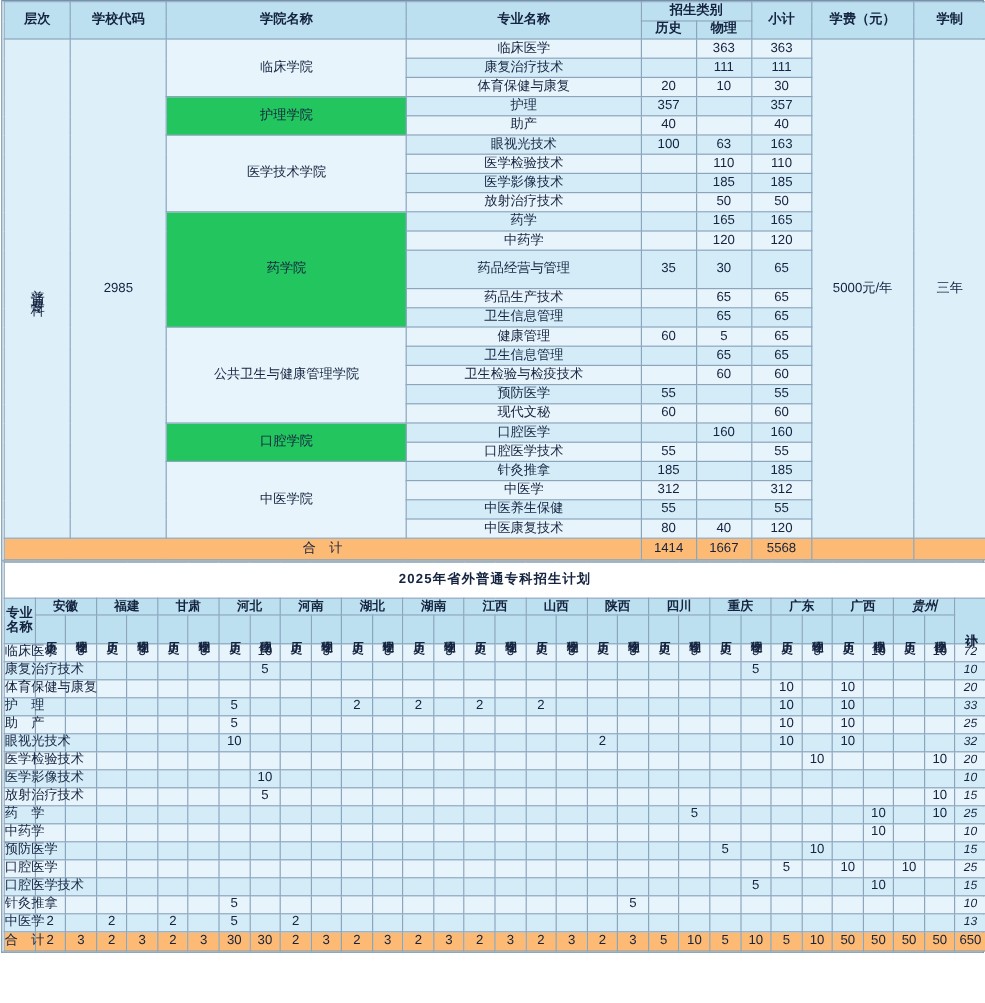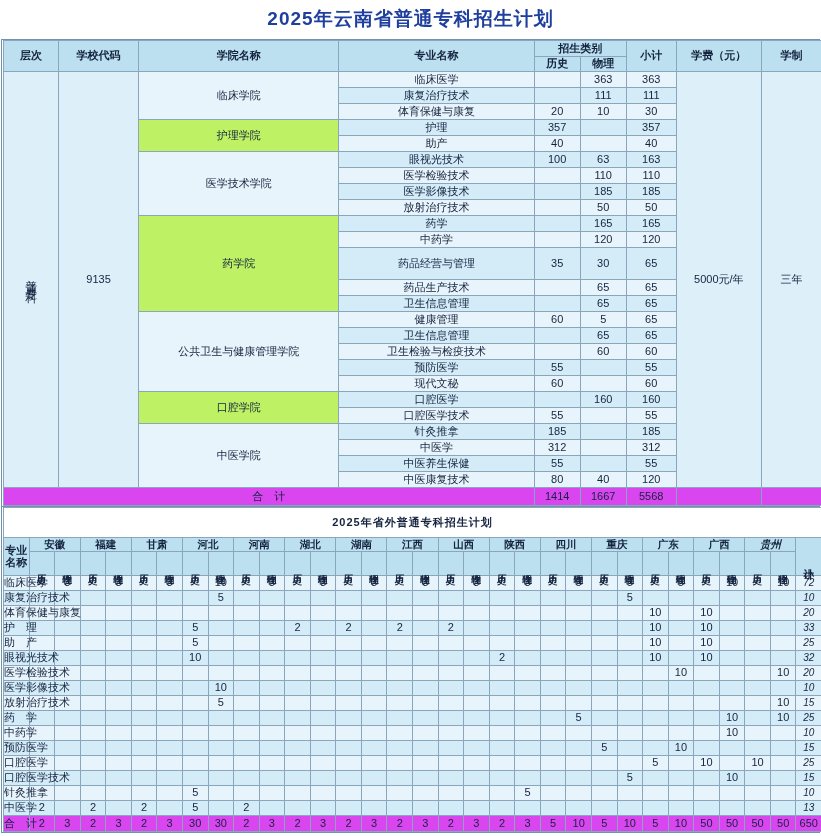--- a/index.html
+++ b/index.html
@@ -45,30 +45,30 @@
     background: #bde0f0;
     font-weight: bold;
     color: #102a52;
     font-size: 11.5px;
   }
   .hdr-sm { font-size: 10.5px; }
   
   .rowA { background: #e8f4fb; }
   .rowB { background: #d4ecf8; }
   .cellA { background: #e8f4fb; }
-  .cellB { background: #bef264; }
+  .cellB { background: #22c55e; }
   .span-cell { background: #ddf0fa; font-size: 12px; }
   .vert {
     writing-mode: vertical-rl;
     text-orientation: upright;
     letter-spacing: 4px;
     display: inline-block;
     font-size: 12px;
   }
-  .total-row td { background: #d946ef; font-weight: normal; font-size: 12px; }
+  .total-row td { background: #fdba74; font-weight: normal; font-size: 12px; }
   .t1-major { font-size: 12px; }
   .banner {
     background: #ffffff;
     color: #1f3f9e;
     font-weight: bold;
     font-size: 17px;
     letter-spacing: 1px;
     height: 30px;
   }
   .t2 td, .t2 th { font-size: 10px; }
@@ -79,21 +79,20 @@
   .outer-frame {
     border: 1px solid #6f93ad;
     margin: 0 1px 0 1px;
   }
 </style>
 </head>
 <body>
 
 <div id="page">
 
-  <div class="title-main">2025年云南省普通专科招生计划</div>
 
   <div class="outer-frame">
     <table class="t1">
       <colgroup>
         <col style="width:55px">
           <col style="width:80px">
           <col style="width:200px">
           <col style="width:195px">
         <col style="width:46px">
           <col style="width:46px">
@@ -113,21 +112,21 @@
           <th class="hdr" rowspan="2">学制</th>
         </tr>
         <tr>
           <th class="hdr hdr-sm" style="height:15px">历史</th>
           <th class="hdr hdr-sm">物理</th>
         </tr>
       </thead>
       <tbody id="t1-body">
           <tr>
             <td rowspan="25" class="span-cell t1-major"><span class="vert">普通专科</span></td>
-            <td rowspan="25" class="span-cell t1-major">9135</td>
+            <td rowspan="25" class="span-cell t1-major">2985</td>
             <td rowspan="3" class="cellA t1-major">临床学院</td>
             <td class="rowA" style="height: 16px;">临床医学</td>
             <td class="rowA" style="height: 16px;"></td>
             <td class="rowA" style="height: 16px;">363</td>
             <td class="rowA" style="height: 16px;">363</td>
             <td rowspan="25" class="span-cell">5000元/年</td>
             <td rowspan="25" class="span-cell">三年</td>
           </tr>
           <tr>
             <td class="rowB" style="height: 16px;">康复治疗技术</td>

